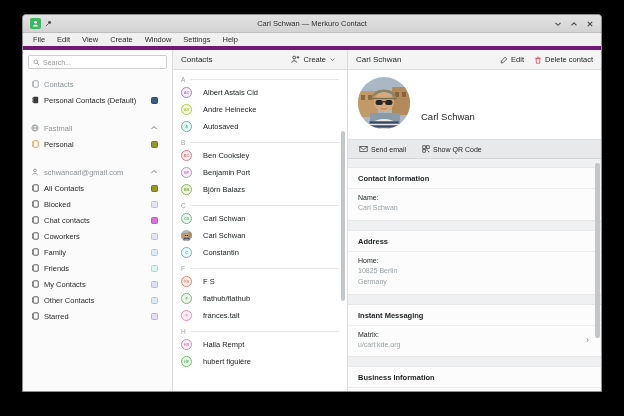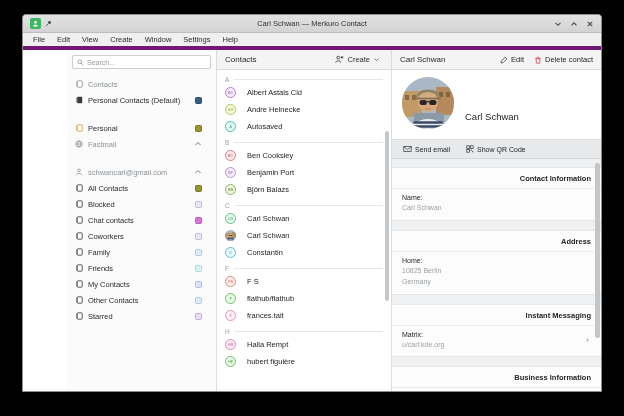--- a/index.html
+++ b/index.html
@@ -33,21 +33,21 @@
   .pin-icon { color: #4f4f4f; display: flex; }
   .win-controls { margin-left: auto; display: flex; gap: 8px; z-index: 2; color: #4a4a4a; }
   .win-btn { display: flex; align-items: center; }
   
   .menubar {
     height: 17px; flex: 0 0 17px; background: #f0f0f0; border-bottom: 4px solid #701a75;
     display: flex; align-items: flex-end; padding: 0 4px; font-size: 7.5px; color: #2b2b2b;
   }
   .menu-item { padding: 2px 6px; border-radius: 2px; }
   
-  .main { flex: 1; display: flex; min-height: 0; margin-left: 44px; }
+  .main { flex: 1; display: flex; min-height: 0; }
   
   .sidebar {
     width: 150px; flex: 0 0 150px; background: #fbfbfb; border-right: 1px solid #dcdcdc;
     padding-top: 5px; display: flex; flex-direction: column; overflow: hidden;
   }
   .search-box {
     margin: 0 5px 7px; height: 14px; border: 1px solid #cdcdcd; border-radius: 2px;
     background: #fff; display: flex; align-items: center; padding: 0 4px; gap: 3px; color: #8b8b8b;
   }
   .search-box input {
@@ -114,21 +114,21 @@
   .action-strip {
     background: #e7e9ea; border-top: 1px solid #dddfe0; border-bottom: 1px solid #d4d6d7;
     display: flex; gap: 6px; padding: 2px 6px; flex: 0 0 auto;
   }
   .action-btn { display: flex; align-items: center; gap: 3px; font-size: 7px; color: #232627; padding: 3px 5px; }
   .detail-body {
     flex: 1; position: relative; overflow: hidden; padding: 8px 0;
     display: flex; flex-direction: column; gap: 9px;
   }
   .card { background: #fcfcfc; border-top: 1px solid #e7e7e7; border-bottom: 1px solid #e7e7e7; flex: 0 0 auto; }
-  .card-header { font-size: 7.5px; font-weight: bold; color: #232627; padding: 6px 10px 5px; border-bottom: 1px solid #ededed; text-align: right; }
+  .card-header { font-size: 7.5px; font-weight: bold; color: #232627; padding: 6px 10px 5px; border-bottom: 1px solid #ededed; }
   .field { padding: 5px 10px 6px; display: flex; align-items: center; }
   .field-text { min-width: 0; }
   .field-label { font-size: 7px; color: #232627; margin-bottom: 2px; }
   .field-value { font-size: 7px; color: #9ba1a5; line-height: 1.55; }
   .chevron-right { margin-left: auto; color: #8a8a8a; font-size: 9px; line-height: 1; padding-right: 2px; }
   svg { display: block; }
 </style>
 </head>
 <body>
 
@@ -210,46 +210,46 @@
               <line x1="1" y1="4" x2="2.2" y2="4" stroke="currentColor" stroke-width="0.8"></line>
               <line x1="1" y1="5.7" x2="2.2" y2="5.7" stroke="currentColor" stroke-width="0.8"></line>
             </svg>
         </span>
         <span class="label">Personal Contacts (Default)</span>
         <span class="checkbox" style="background: rgb(58, 94, 130); border-color: rgb(46, 77, 109);"></span>
       </div>
 
       <div class="side-spacer"></div>
 
-      <div class="side-row">
-        <span class="side-icon" style="color:#e9973f">
-          <svg width="8" height="8" viewBox="0 0 8 8">
-              <rect x="2.2" y="0.8" width="5" height="6.4" rx="0.7" fill="none" stroke="currentColor" stroke-width="0.9"></rect>
-              <line x1="1" y1="2.3" x2="2.2" y2="2.3" stroke="currentColor" stroke-width="0.9"></line>
-              <line x1="1" y1="4" x2="2.2" y2="4" stroke="currentColor" stroke-width="0.9"></line>
-              <line x1="1" y1="5.7" x2="2.2" y2="5.7" stroke="currentColor" stroke-width="0.9"></line>
-            </svg>
-        </span>
-        <span class="label">Personal</span>
-        <span class="checkbox" style="background: rgb(151, 151, 44); border-color: rgb(120, 120, 35);"></span>
-      </div>
       <div class="side-row side-header">
         <span class="side-icon" style="color:#8e9397">
           <svg width="8" height="8" viewBox="0 0 8 8">
               <circle cx="4" cy="4" r="3.1" fill="none" stroke="currentColor" stroke-width="0.8"></circle>
               <ellipse cx="4" cy="4" rx="1.4" ry="3.1" fill="none" stroke="currentColor" stroke-width="0.7"></ellipse>
               <line x1="0.9" y1="4" x2="7.1" y2="4" stroke="currentColor" stroke-width="0.7"></line>
             </svg>
         </span>
         <span class="label">Fastmail</span>
         <span class="chev-up">
           <svg width="8" height="8" viewBox="0 0 8 8">
               <polyline points="1.5,5 4,2.5 6.5,5" fill="none" stroke="currentColor" stroke-width="1"></polyline>
             </svg>
         </span>
+      </div>
+      <div class="side-row">
+        <span class="side-icon" style="color:#e9973f">
+          <svg width="8" height="8" viewBox="0 0 8 8">
+              <rect x="2.2" y="0.8" width="5" height="6.4" rx="0.7" fill="none" stroke="currentColor" stroke-width="0.9"></rect>
+              <line x1="1" y1="2.3" x2="2.2" y2="2.3" stroke="currentColor" stroke-width="0.9"></line>
+              <line x1="1" y1="4" x2="2.2" y2="4" stroke="currentColor" stroke-width="0.9"></line>
+              <line x1="1" y1="5.7" x2="2.2" y2="5.7" stroke="currentColor" stroke-width="0.9"></line>
+            </svg>
+        </span>
+        <span class="label">Personal</span>
+        <span class="checkbox" style="background: rgb(151, 151, 44); border-color: rgb(120, 120, 35);"></span>
       </div>
 
       <div class="side-spacer"></div>
 
       <div class="side-row side-header">
         <span class="side-icon" style="color:#8e9397">
           <svg width="8" height="8" viewBox="0 0 8 8">
               <circle cx="4" cy="2.4" r="1.4" fill="none" stroke="currentColor" stroke-width="0.8"></circle>
               <path d="M1.4,7.2 C1.4,4.8 6.6,4.8 6.6,7.2" fill="none" stroke="currentColor" stroke-width="0.8"></path>
             </svg>

